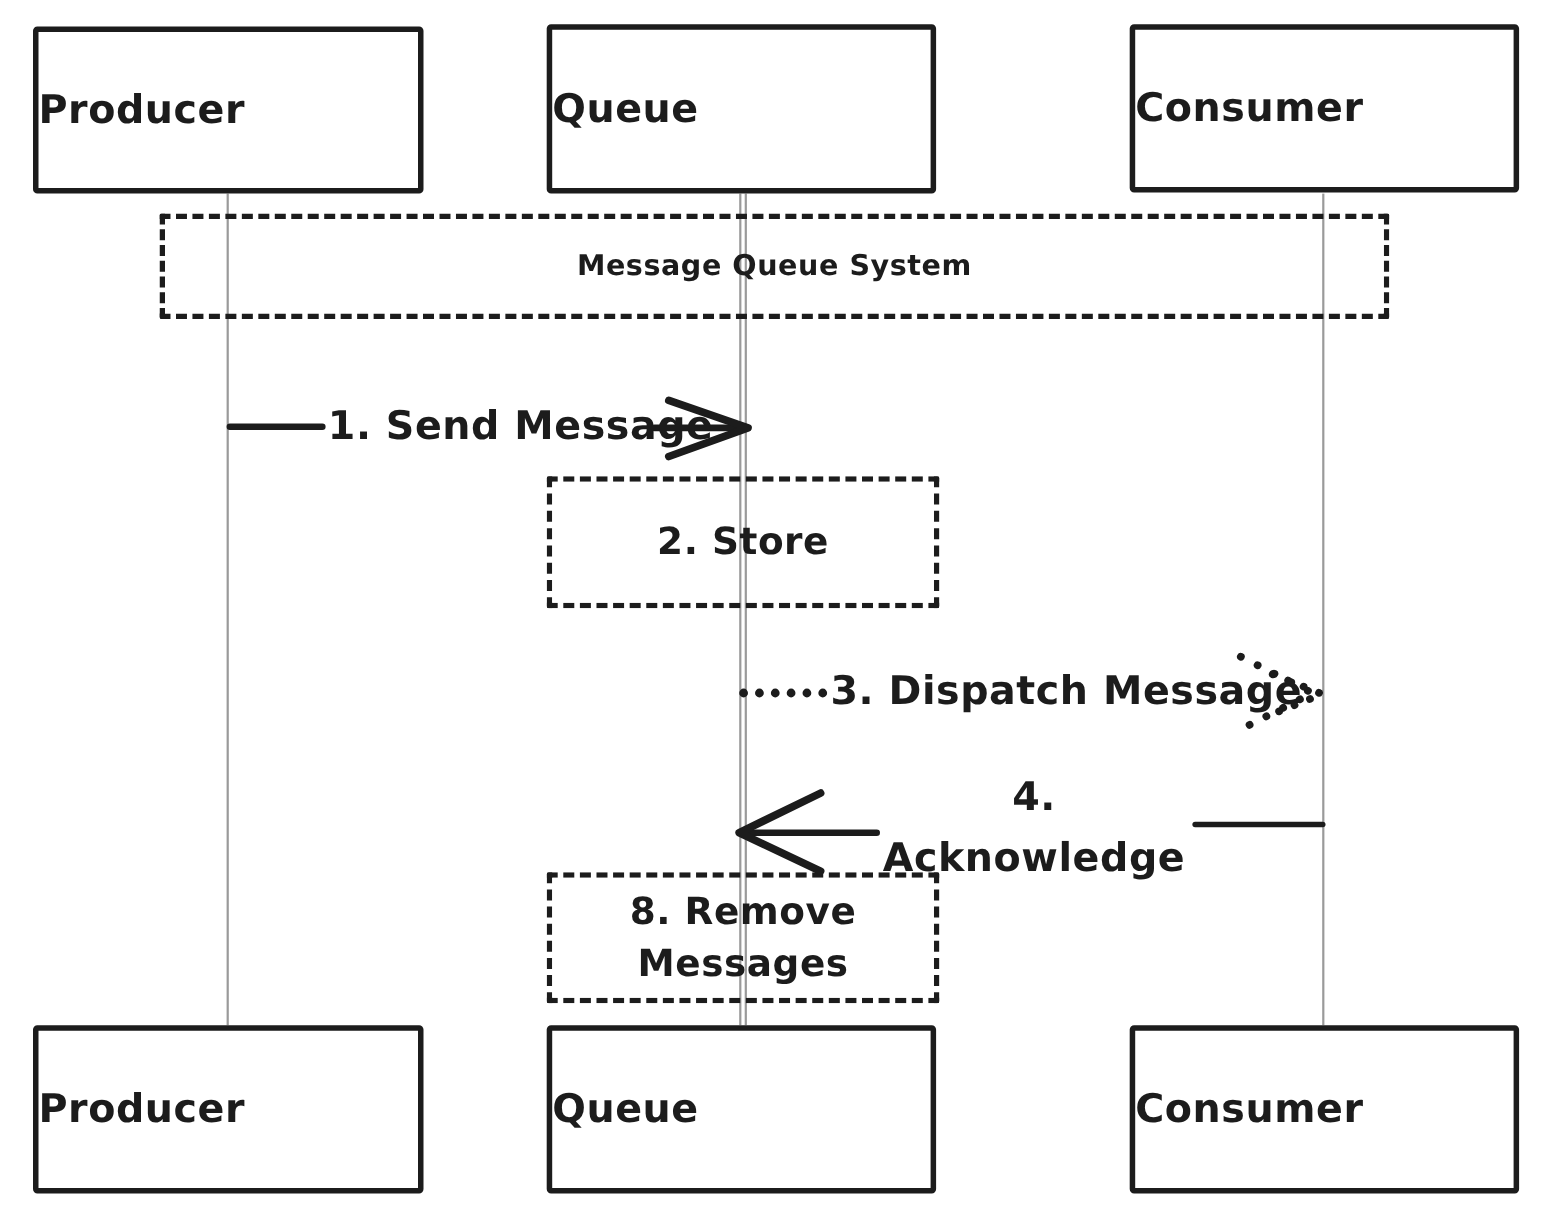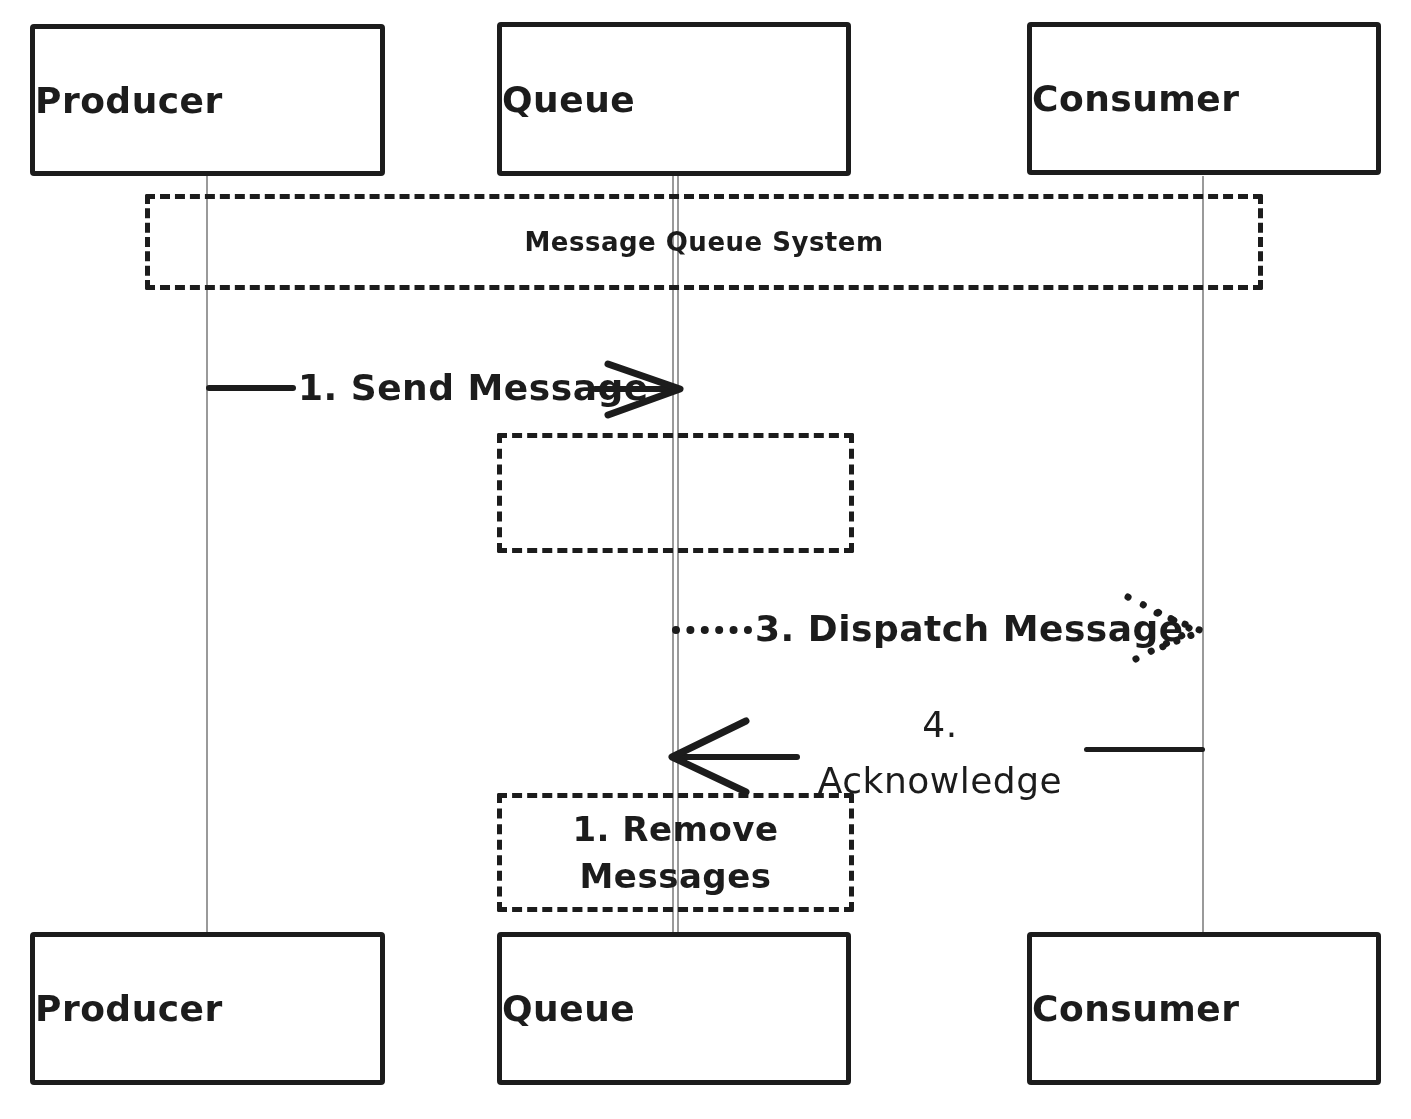--- a/index.html
+++ b/index.html
@@ -80,21 +80,21 @@
   .msg-label {
     position: absolute;
     font-size: 36px;
     font-weight: bold;
     letter-spacing: 0.5px;
     white-space: nowrap;
   }
   .msg-label-block {
     position: absolute;
     font-size: 36px;
-    font-weight: normal;
+    font-weight: bold;
     letter-spacing: 0.5px;
     line-height: 56px;
     text-align: center;
   }
 
   
   .dots-line {
     position: absolute;
     height: 0;
     border-top: 8px dotted #1c1c1c;
@@ -139,33 +139,34 @@
   </div>
   <div class="box" style="left:1027px; top:932px; width:354px; height:153px;">
     <span class="actor-label">Consumer</span>
   </div>
 
   <div class="seg" style="left:206px; top:385px; width:90px; height:6px;"></div>
   <span class="msg-label" style="left:298px; top:367px;">1. Send Message</span>
   <div class="seg" style="left:592px; top:386px; width:84px; height:6px;"></div>
 
   <div class="dashed-box" style="left:497px; top:433px; width:357px; height:120px;">
+    <span class="line">2. Store</span>
   </div>
 
   <div class="dots-line" style="left:672px; top:626px; width:80px;"></div>
   <span class="msg-label" style="left:755px; top:608px;">3. Dispatch Message</span>
 
   <div class="seg" style="left:676px; top:754px; width:124px; height:6px;"></div>
   <div class="msg-label-block" style="left:800px; top:697px; width:280px;">
     <div>4. Acknowledge</div>
   </div>
   <div class="seg" style="left:1084px; top:747px; width:121px; height:5px;"></div>
 
   <div class="dashed-box" style="left:497px; top:793px; width:357px; height:119px;">
-    <span class="line">1. Remove</span>
+    <span class="line">8. Remove</span>
     <span class="line">Messages</span>
   </div>
 
   <svg class="overlay" width="1411" height="1119" viewBox="0 0 1411 1119">
 
     <polyline points="608,364 680,389 608,415" fill="none" stroke-width="7" stroke-linecap="round" stroke-linejoin="round" stroke="#1c1c1c"></polyline>
 
     <polyline points="1128,597 1193,630 1128,663" fill="none" stroke-width="7" stroke-linecap="round" stroke-linejoin="round" stroke-dasharray="0.1 17" stroke="#1c1c1c"></polyline>
     <polyline points="1157,613 1202,631 1157,649" fill="none" stroke-width="7" stroke-linecap="round" stroke-linejoin="round" stroke-dasharray="0.1 15" stroke="#1c1c1c"></polyline>
 

